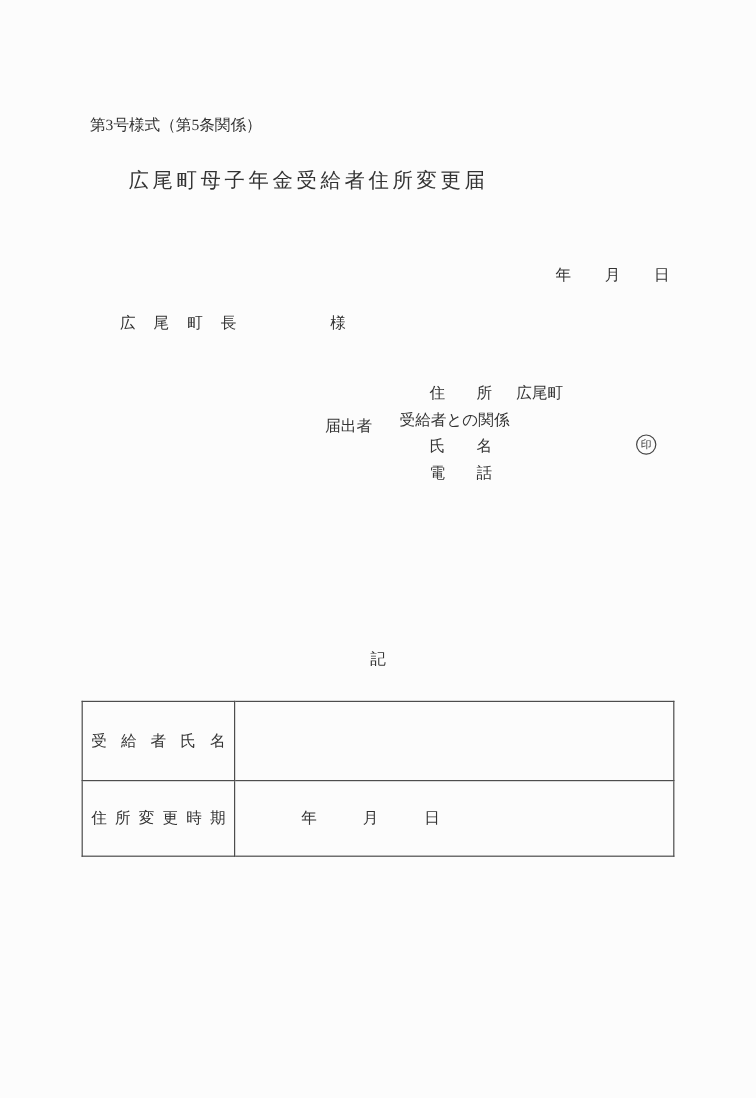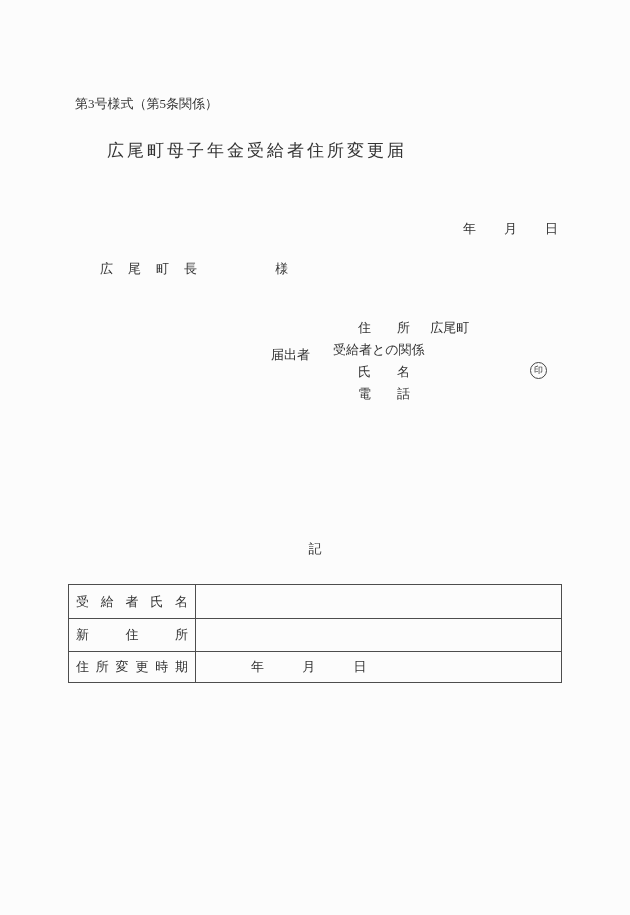--- a/index.html
+++ b/index.html
@@ -71,21 +71,21 @@
   .form-table td {
     border: 1px solid #4d4d4d;
     padding: 0;
     vertical-align: middle;
     height: 30px;
   }
   .form-table tr.r0 td { height: 33px; }
   .form-table tr.r2 td { height: 32px; }
   .form-table td.lbl {
     width: 112px;
-    padding: 0 7px;
+    padding: 16px 7px;
     text-align: justify;
     text-align-last: justify;
     -moz-text-align-last: justify;
   }
   .form-table td.val { padding-left: 10px; }
   .cd-part { display: inline-block; }
   .cd-y { margin-left: 45px; }
   .cd-m { margin-left: 35px; }
   .cd-d { margin-left: 35px; }
 </style>
@@ -132,24 +132,20 @@
 
 
   <div class="abs section-marker">記</div>
 
   <table class="form-table">
     <tbody>
         <tr class="r0">
       <td class="lbl">受給者氏名</td>
       <td class="val"></td>
     </tr>
-    <tr class="r2">
-      <td class="lbl">新住所</td>
-      <td class="val"></td>
-    </tr>
     <tr class="r3">
       <td class="lbl">住所変更時期</td>
       <td class="val">
         <span class="cd-part cd-y">年</span>
         <span class="cd-part cd-m">月</span>
         <span class="cd-part cd-d">日</span>
       </td>
     </tr>
   </tbody>
     </table>

